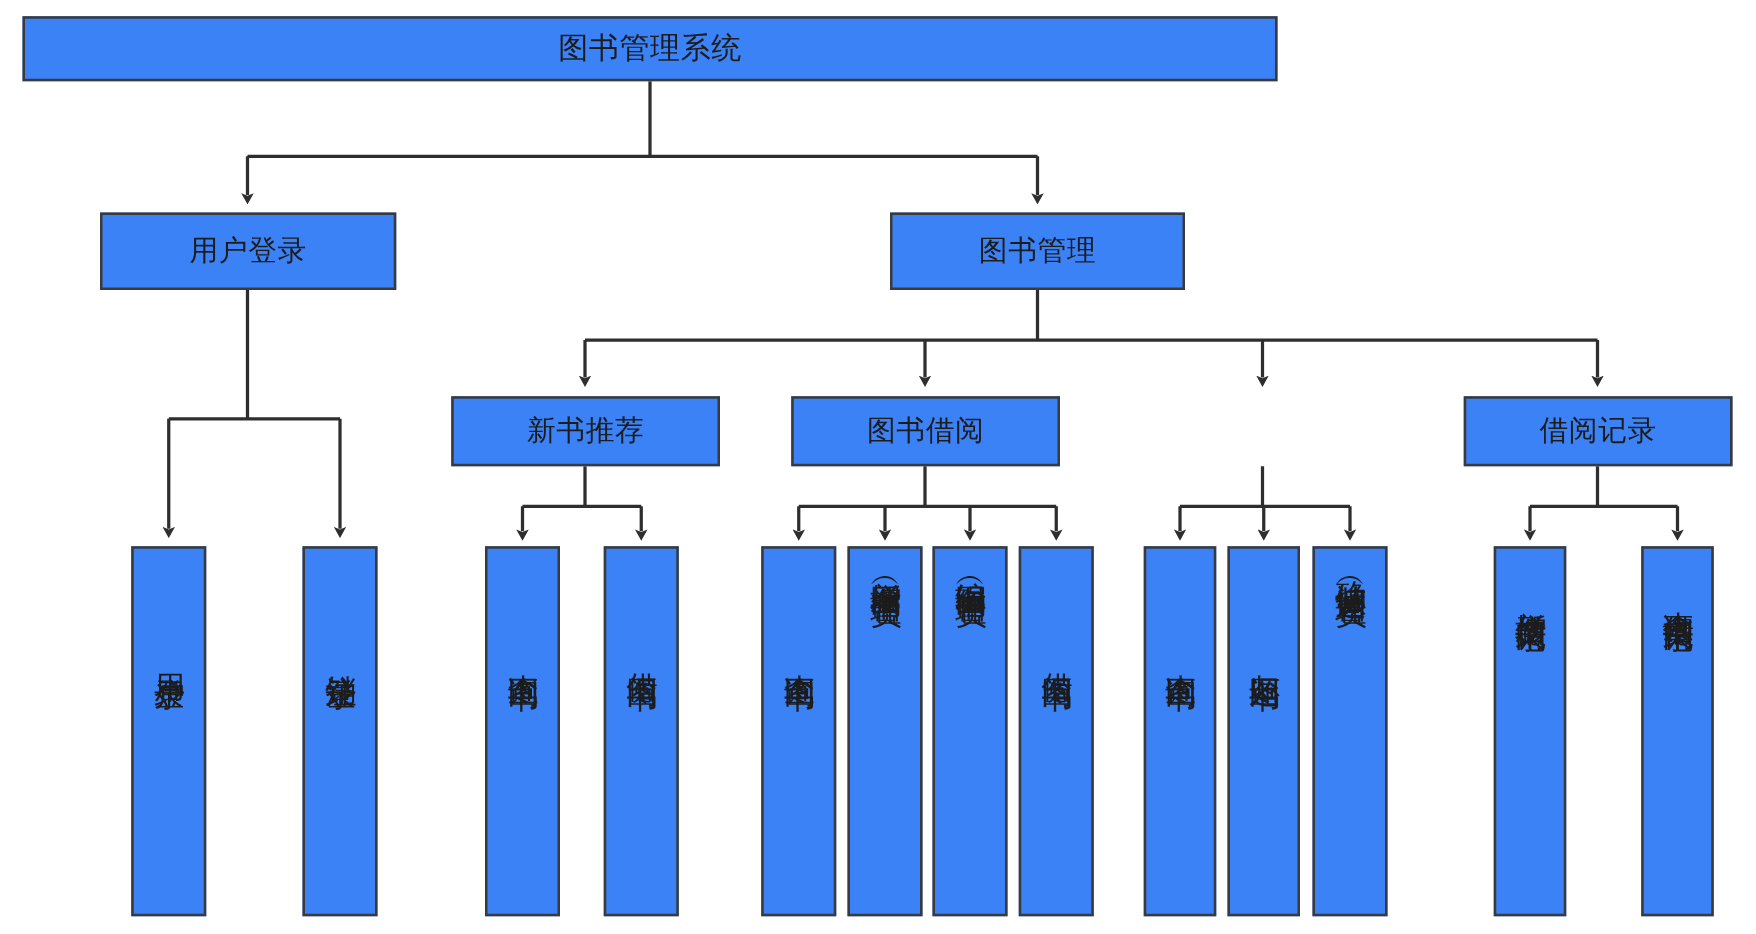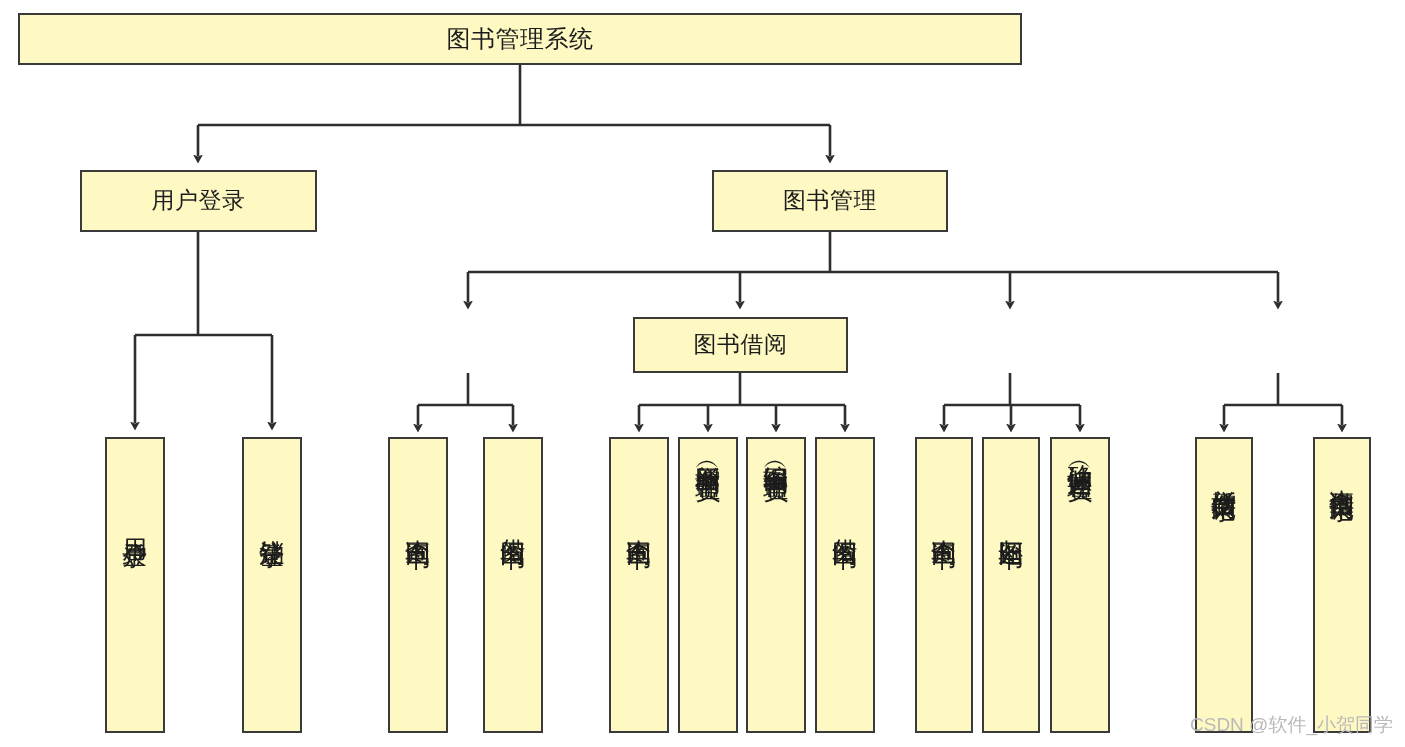--- a/index.html
+++ b/index.html
@@ -27,21 +27,21 @@
     position: absolute;
     left: 0;
     top: 0;
     width: 1405px;
     height: 747px;
     pointer-events: none;
   }
   .node {
     position: absolute;
     box-sizing: border-box;
-    background: #fef9c3;
+    background: #3b82f6;
     border: 2.5px solid #3a3a3a;
     display: flex;
     align-items: center;
     justify-content: center;
     text-align: center;
   }
   .node-label {
     display: block;
     line-height: 1.18;
     letter-spacing: 0.5px;
@@ -138,23 +138,29 @@
     <span class="node-label">图书管理系统</span>
   </div>
 
   <div class="node horiz" style="left:80px; top:170px; width:237px; height:62px;">
     <span class="node-label">用户登录</span>
   </div>
   <div class="node horiz" style="left:712px; top:170px; width:236px; height:62px;justify-content:center;">
     <span class="node-label">图书管理</span>
   </div>
 
+  <div class="node horiz" style="left:361px; top:317px; width:215px; height:56px;">
+    <span class="node-label">新书推荐</span>
+  </div>
   <div class="node horiz" style="left:633px; top:317px; width:215px; height:56px;justify-content:center;">
     <span class="node-label">图书借阅</span>
   </div>
+  <div class="node horiz" style="left:1171px; top:317px; width:215px; height:56px;">
+    <span class="node-label">借阅记录</span>
+  </div>
 
   <div class="node vert" style="left:105px; top:437px; width:60px; height:296px; padding-top:80px;">
     <span class="node-label">用户登录</span>
   </div>
   <div class="node vert" style="left:242px; top:437px; width:60px; height:296px; padding-top:80px;">
     <span class="node-label">注销登录</span>
   </div>
 
   <div class="node vert" style="left:388px; top:437px; width:60px; height:296px; padding-top:80px;">
     <span class="node-label">查询图书</span>
@@ -186,15 +192,14 @@
     <span class="node-label">确认归还（管理员）</span>
   </div>
 
   <div class="node vert" style="left:1195px; top:437px; width:58px; height:296px; padding-top:30px;">
     <span class="node-label">新增借阅记录</span>
   </div>
   <div class="node vert" style="left:1313px; top:437px; width:58px; height:296px; padding-top:30px;">
     <span class="node-label">查询借阅记录</span>
   </div>
 
-  <div class="watermark">CSDN @软件_小贺同学</div>
 
 </div>
 
 </body></html>

